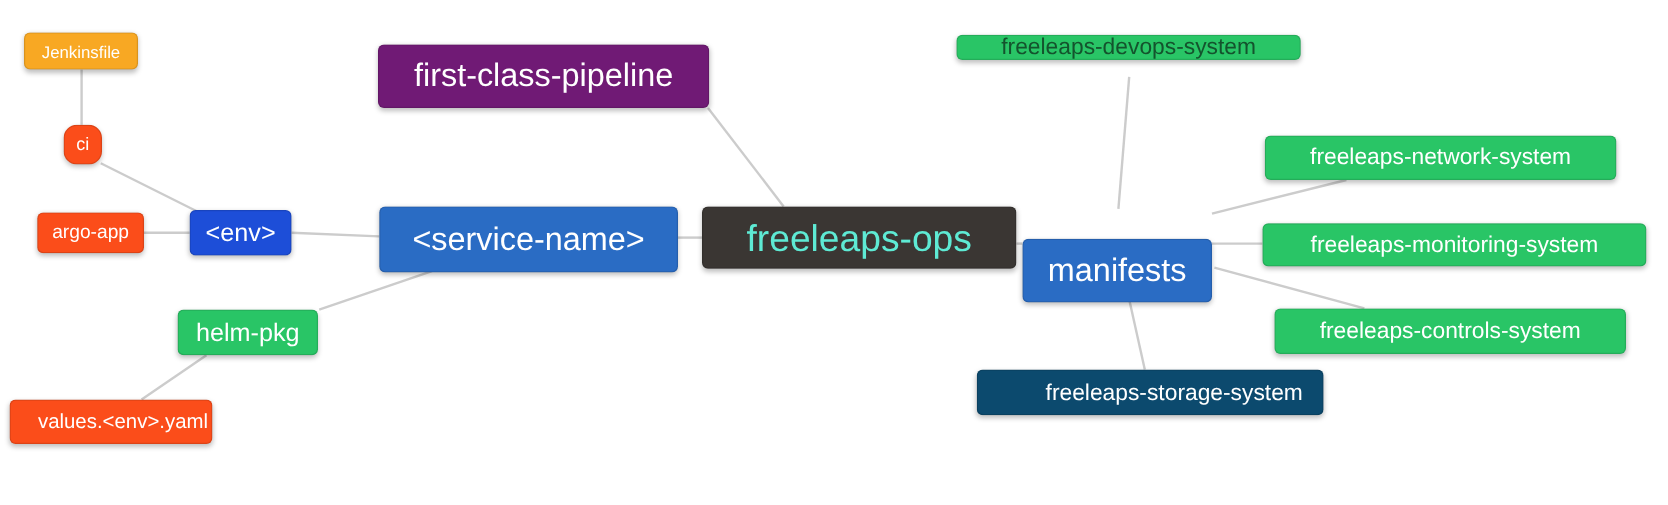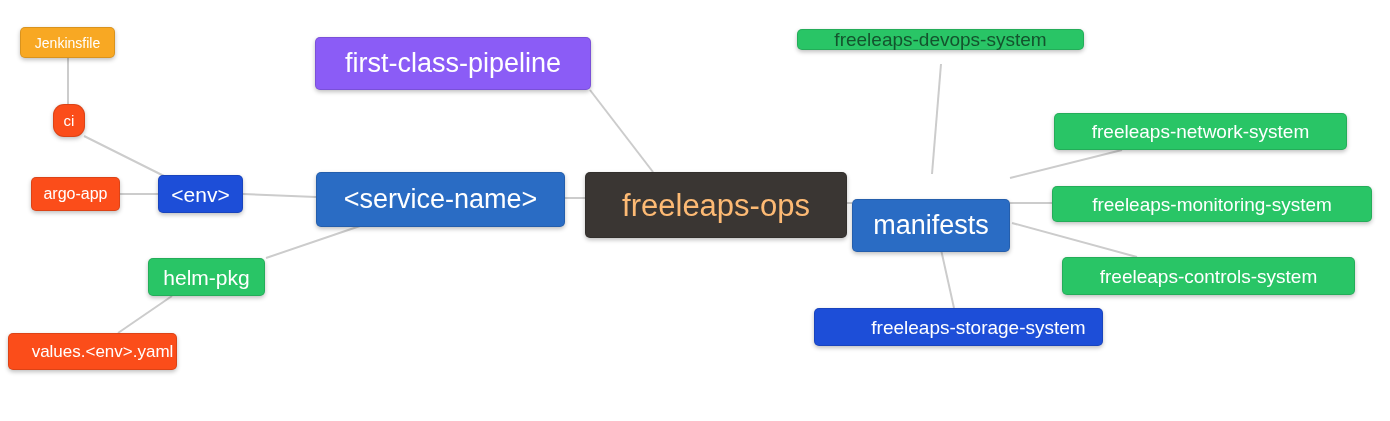--- a/index.html
+++ b/index.html
@@ -58,23 +58,23 @@
       <line x1="1012" y1="223" x2="1137" y2="257" stroke="#cccccc" stroke-width="2"></line>
       <line x1="936" y1="227" x2="954" y2="308" stroke="#cccccc" stroke-width="2"></line>
     </svg>
   <div id="nodes-layer">
       <div class="node" style="left: 20px; top: 27px; width: 95px; height: 31px; font-size: 14px; background: rgb(248, 168, 35); color: rgb(255, 255, 255); text-align: right;">Jenkinsfile</div>
       <div class="node" style="left: 53px; top: 104px; width: 32px; height: 33px; font-size: 15px; background: rgb(251, 77, 26); color: rgb(255, 255, 255); border-radius: 11px;">ci</div>
       <div class="node" style="left: 31px; top: 177px; width: 89px; height: 34px; font-size: 16px; background: rgb(251, 77, 26); color: rgb(255, 255, 255);">argo-app</div>
       <div class="node" style="left: 158px; top: 175px; width: 85px; height: 38px; font-size: 21px; background: #1d4ed8; color: rgb(255, 255, 255);">&lt;env&gt;</div>
       <div class="node" style="left: 148px; top: 258px; width: 117px; height: 38px; font-size: 21px; background: rgb(41, 197, 102); color: rgb(255, 255, 255);">helm-pkg</div>
       <div class="node" style="left: 8px; top: 333px; width: 169px; height: 37px; font-size: 17px; background: rgb(251, 77, 26); color: rgb(255, 255, 255); padding-left: 20px;">values.&lt;env&gt;.yaml</div>
-      <div class="node" style="left: 315px; top: 37px; width: 276px; height: 53px; font-size: 27px; background: #8b5cf6; color: rgb(255, 255, 255);">first-class-pipeline</div>
+      <div class="node" style="left: 315px; top: 37px; width: 276px; height: 53px; font-size: 27px; background: #701a75; color: rgb(255, 255, 255);">first-class-pipeline</div>
       <div class="node" style="left: 316px; top: 172px; width: 249px; height: 55px; font-size: 27px; background: rgb(42, 108, 196); color: rgb(255, 255, 255);">&lt;service-name&gt;</div>
-      <div class="node" style="left: 585px; top: 172px; width: 262px; height: 66px; font-size: 31px; background: rgb(58, 54, 51); color: #fdba74;">freeleaps-ops</div>
+      <div class="node" style="left: 585px; top: 172px; width: 262px; height: 52px; font-size: 31px; background: rgb(58, 54, 51); color: #5eead4;">freeleaps-ops</div>
       <div class="node" style="left: 852px; top: 174px; width: 158px; height: 53px; font-size: 27px; background: rgb(42, 108, 196); color: rgb(255, 255, 255); margin-top: 25px;">manifests</div>
       <div class="node" style="left: 797px; top: 29px; width: 287px; height: 21px; font-size: 19px; background: rgb(41, 197, 102); color: #14532d;">freeleaps-devops-system</div>
       <div class="node" style="left: 1054px; top: 113px; width: 293px; height: 37px; font-size: 19px; background: rgb(41, 197, 102); color: rgb(255, 255, 255);">freeleaps-network-system</div>
       <div class="node" style="left: 1052px; top: 186px; width: 320px; height: 36px; font-size: 19px; background: rgb(41, 197, 102); color: rgb(255, 255, 255); text-align: right;">freeleaps-monitoring-system</div>
       <div class="node" style="left: 1062px; top: 257px; width: 293px; height: 38px; font-size: 19px; background: rgb(41, 197, 102); color: rgb(255, 255, 255);">freeleaps-controls-system</div>
-      <div class="node" style="left: 814px; top: 308px; width: 289px; height: 38px; font-size: 19px; background: #1d4ed8; color: rgb(255, 255, 255); padding-left: 40px;">freeleaps-storage-system</div>
+      <div class="node" style="left: 814px; top: 308px; width: 289px; height: 38px; font-size: 19px; background: #0c4a6e; color: rgb(255, 255, 255); padding-left: 40px;">freeleaps-storage-system</div>
     </div>
 </div>
 
 </body></html>

